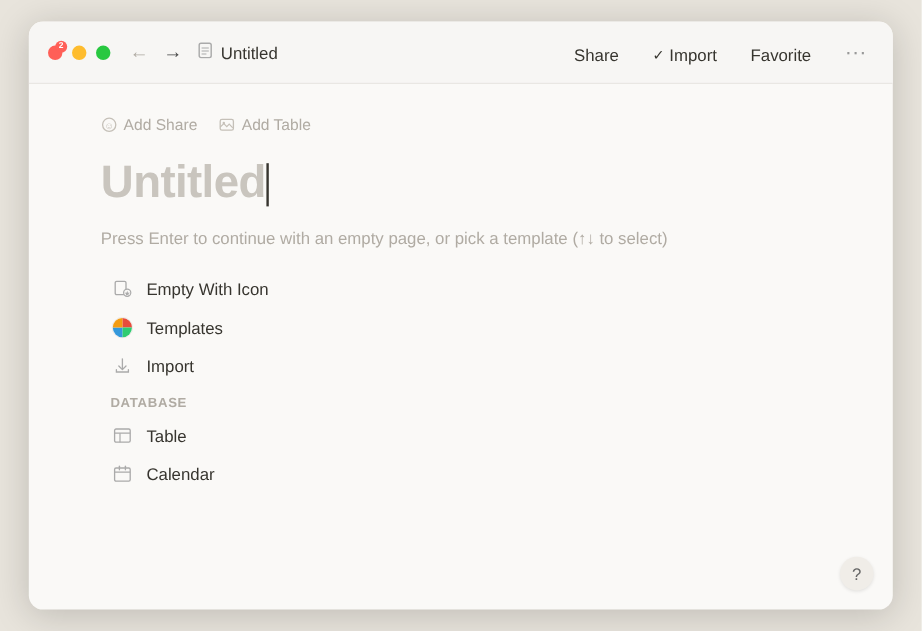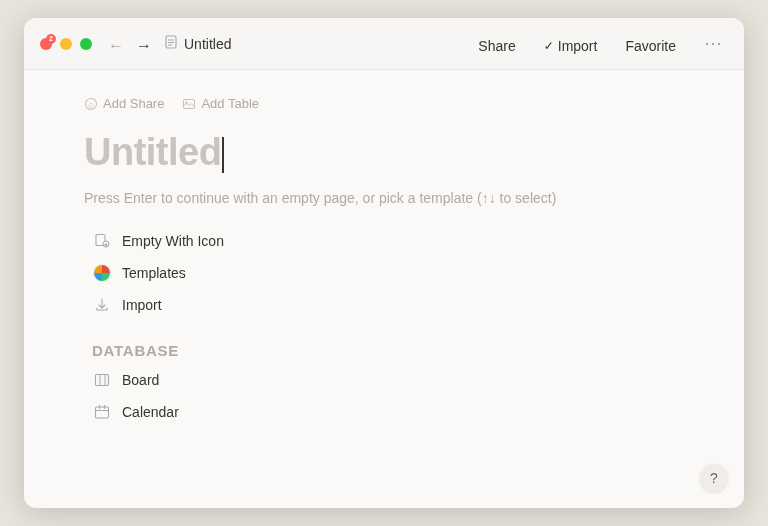--- a/index.html
+++ b/index.html
@@ -220,26 +220,26 @@
       height: 20px;
       display: flex;
       align-items: center;
       justify-content: center;
       font-size: 15px;
       color: #9b9690;
       flex-shrink: 0;
     }
 
     .section-label {
-      font-size: 15px;
+      font-size: 11px;
       font-weight: 600;
       color: #b0aba3;
       letter-spacing: 0.05em;
       text-transform: uppercase;
-      margin-top: 20px;
+      margin-top: 8px;
       margin-bottom: 4px;
       padding-left: 8px;
     }
 
     
     .templates-icon {
       width: 20px;
       height: 20px;
       position: relative;
       display: flex;
@@ -372,31 +372,31 @@
             <path d="M3 11 L3 13 L13 13 L13 11" stroke="#aaa" stroke-width="1.1" stroke-linecap="round"></path>
             <path d="M8 2 L8 10" stroke="#aaa" stroke-width="1.1" stroke-linecap="round"></path>
             <path d="M5 8 L8 11 L11 8" stroke="#aaa" stroke-width="1.1" stroke-linecap="round" stroke-linejoin="round"></path>
           </svg>
         </span>
         <span>Import</span>
       </div>
 
       <div class="section-label">DATABASE</div>
 
-
       <div class="menu-item">
         <span class="menu-item-icon">
           <svg width="16" height="16" viewBox="0 0 16 16" fill="none">
             <rect x="1.5" y="2.5" width="13" height="11" rx="1.2" stroke="#aaa" stroke-width="1.1"></rect>
-            <line x1="6" y1="2.5" x2="6" y2="13.5" stroke="#aaa" stroke-width="1"></line>
-            <line x1="11" y1="2.5" x2="11" y2="13.5" stroke="#aaa" stroke-width="1"></line>
+            <line x1="1.5" y1="6" x2="14.5" y2="6" stroke="#aaa" stroke-width="1"></line>
+            <line x1="6" y1="6" x2="6" y2="13.5" stroke="#aaa" stroke-width="1"></line>
           </svg>
         </span>
-        <span>Board</span>
-      </div>
+        <span>Table</span>
+      </div>
+
 
 
       <div class="menu-item">
         <span class="menu-item-icon">
           <svg width="16" height="16" viewBox="0 0 16 16" fill="none">
             <rect x="1.5" y="3" width="13" height="11" rx="1.2" stroke="#aaa" stroke-width="1.1"></rect>
             <line x1="1.5" y1="6.5" x2="14.5" y2="6.5" stroke="#aaa" stroke-width="1"></line>
             <line x1="5.5" y1="1.5" x2="5.5" y2="4.5" stroke="#aaa" stroke-width="1.1" stroke-linecap="round"></line>
             <line x1="10.5" y1="1.5" x2="10.5" y2="4.5" stroke="#aaa" stroke-width="1.1" stroke-linecap="round"></line>
           </svg>

